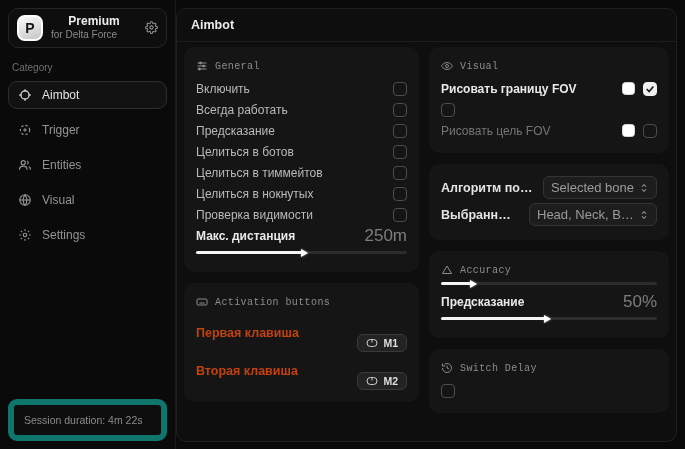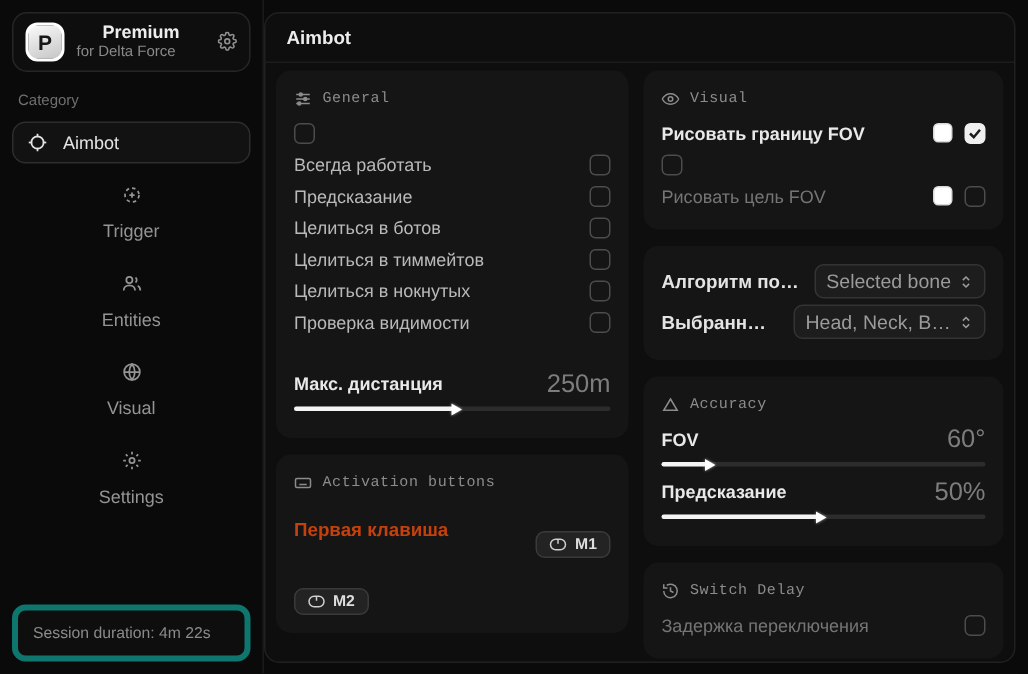--- a/index.html
+++ b/index.html
@@ -38,25 +38,25 @@
   .category-label { font-size:10px; color:#6f6f70; margin:14px 4px 8px; }
 
   .nav { display:flex; flex-direction:column; gap:4px; }
   .nav-item {
     display:flex; align-items:center; gap:10px;
     padding:6px 9px; border-radius:9px; border:1px solid transparent;
     font-size:12px; color:#949495; cursor:pointer;
   }
   .nav-item svg { flex:none; }
   .nav-item.active { border-color:#2d2d2e; background:#121213; color:#e4e4e4; }
-  .nav-item + .nav-item { margin-top:3px;flex-direction:column; }
+  .nav-item + .nav-item { margin-top:3px; }
 
   .sidebar-spacer { flex:1; }
   .session-box {
-    border:4px solid #0f766e; border-radius:9px; background:#0e0e0f;
+    border:6px solid #0f766e; border-radius:9px; background:#0e0e0f;
     padding:9px 10px; font-size:10.5px; color:#8b8b8c;
   }
 
   
   .main {
     position:absolute; left:176px; top:8px; width:501px; height:434px;
     border:1px solid #202021; border-radius:10px; background:#0e0e0f;
     overflow:hidden; display:flex; flex-direction:column;
   }
   .main-header {
@@ -230,20 +230,21 @@
                 <line x1="3" y1="18" x2="21" y2="18"></line>
                 <circle cx="9" cy="6" r="2" fill="currentColor"></circle>
                 <circle cx="15" cy="12" r="2" fill="currentColor"></circle>
                 <circle cx="7" cy="18" r="2" fill="currentColor"></circle>
               </svg>
           </span>
           <span>General</span>
         </div>
 
         <div class="row">
+          <span class="row-label">Включить</span>
           <div class="checkbox"></div>
         </div>
         <div class="row">
           <span class="row-label">Всегда работать</span>
           <div class="checkbox"></div>
         </div>
         <div class="row">
           <span class="row-label">Предсказание</span>
           <div class="checkbox"></div>
         </div>
@@ -257,21 +258,21 @@
         </div>
         <div class="row">
           <span class="row-label">Целиться в нокнутых</span>
           <div class="checkbox"></div>
         </div>
         <div class="row">
           <span class="row-label">Проверка видимости</span>
           <div class="checkbox"></div>
         </div>
 
-        <div class="row" style="margin-top:20px">
+        <div class="row" style="margin-top:0">
           <span class="row-label bright">Макс. дистанция</span>
           <span class="value">250m</span>
         </div>
         <div class="slider">
           <div class="fill" style="width: 50%;">
               <div class="thumb"></div>
             </div>
         </div>
       </div>
 
@@ -292,20 +293,21 @@
             <span style="display:flex">
               <svg width="12" height="10" viewBox="0 0 24 18" fill="none" stroke="currentColor" stroke-width="2">
                   <rect x="2" y="2" width="20" height="14" rx="7"></rect>
                   <line x1="12" y1="2" x2="12" y2="8"></line>
                 </svg>
             </span>
             <span>M1</span>
           </div>
         </div>
         <div class="row act-row">
+          <span class="row-label">Вторая клавиша</span>
           <div class="key-chip">
             <span style="display:flex">
               <svg width="12" height="10" viewBox="0 0 24 18" fill="none" stroke="currentColor" stroke-width="2">
                   <rect x="2" y="2" width="20" height="14" rx="7"></rect>
                   <line x1="12" y1="2" x2="12" y2="8"></line>
                 </svg>
             </span>
             <span>M2</span>
           </div>
         </div>
@@ -371,24 +373,20 @@
       <div class="card">
         <div class="card-title mono">
           <span style="display:flex">
             <svg width="12" height="12" viewBox="0 0 24 24" fill="none" stroke="currentColor" stroke-width="2">
                 <path d="M12 4L21 19H3z"></path>
               </svg>
           </span>
           <span>Accuracy</span>
         </div>
 
-        <div class="row">
-          <span class="row-label bright">FOV</span>
-          <span class="value">60°</span>
-        </div>
         <div class="slider">
           <div class="fill" style="width: 14%;">
               <div class="thumb"></div>
             </div>
         </div>
 
         <div class="row" style="margin-top:6px">
           <span class="row-label bright">Предсказание</span>
           <span class="value">50%</span>
         </div>
@@ -405,21 +403,20 @@
             <svg width="12" height="12" viewBox="0 0 24 24" fill="none" stroke="currentColor" stroke-width="2">
                 <path d="M3 12a9 9 0 1 0 4-7.5"></path>
                 <polyline points="3 3 3 8 8 8"></polyline>
                 <polyline points="12 7 12 12 16 14"></polyline>
               </svg>
           </span>
           <span>Switch Delay</span>
         </div>
 
         <div class="row">
-          <span class="row-label dim">Задержка переключения</span>
           <div class="checkbox"></div>
         </div>
 
       </div>
 
     </div>
   </div>
 </div>
 
 </body></html>

